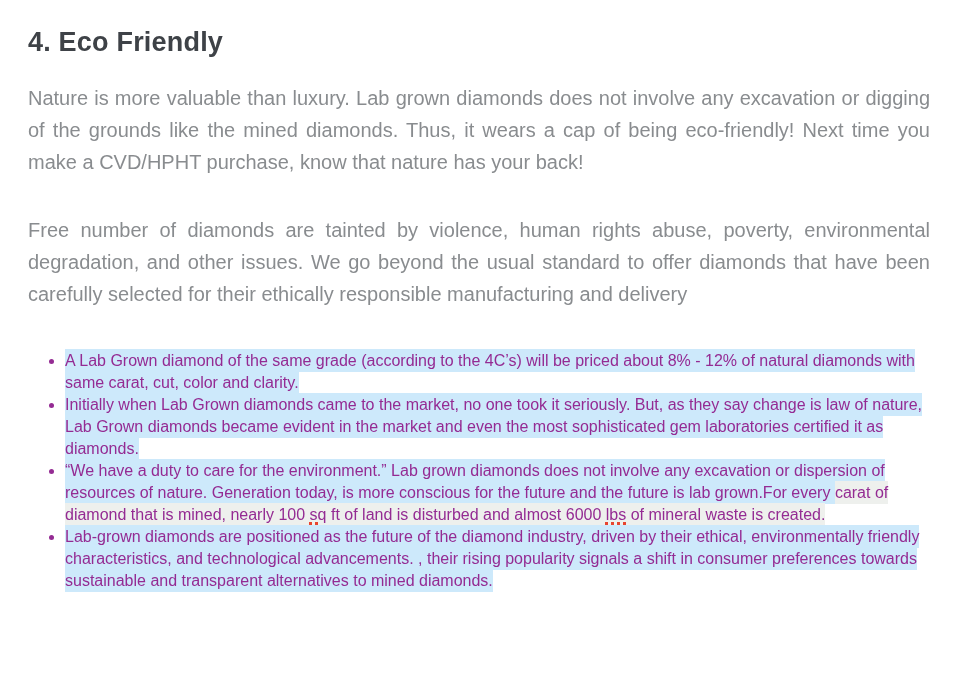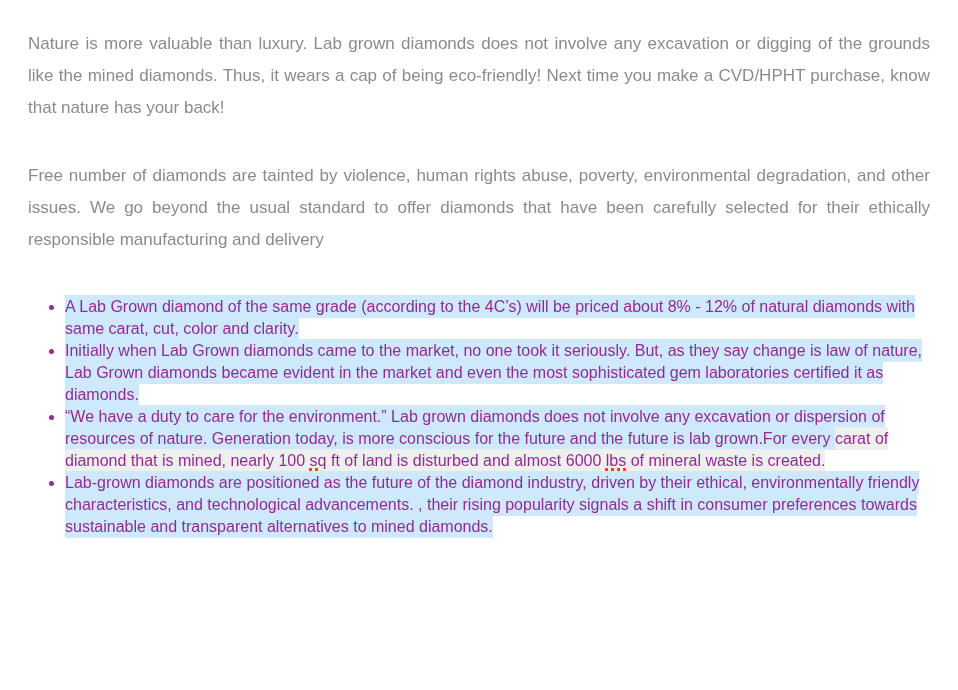--- a/index.html
+++ b/index.html
@@ -20,21 +20,21 @@
   }
   h2.section-heading {
     font-size: 27px;
     line-height: 1.05;
     font-weight: bold;
     color: var(--heading-color, #3e4247);
     margin: 0 0 26px 0;
     letter-spacing: 0.2px;
   }
   p.section-paragraph {
-    font-size: 17px;
+    font-size: 20px;
     line-height: 32px;
     color: var(--body-color, #898c8f);
     text-align: justify;
     margin: 0 0 36px 0;
   }
   ul.bullet-list {
     margin: 10px 0 0 0;
     padding: 4px 0 0 37px;
     list-style: disc outside;
   }
@@ -63,20 +63,21 @@
     text-decoration-thickness: 2.5px;
     text-underline-offset: 2px;
   }
 </style>
 </head>
 <body>
 
 <div class="page">
 
   <section>
+    <h2 class="section-heading">4. Eco Friendly</h2>
     <p class="section-paragraph">Nature is more valuable than luxury. Lab grown diamonds does not involve any excavation or digging of the grounds like the mined diamonds. Thus, it wears a cap of being eco-friendly! Next time you make a CVD/HPHT purchase, know that nature has your back!</p>
   </section>
 
   <section>
     <p class="section-paragraph">Free number of diamonds are tainted by violence, human rights abuse, poverty, environmental degradation, and other issues. We go beyond the usual standard to offer diamonds that have been carefully selected for their ethically responsible manufacturing and delivery</p>
   </section>
 
   <ul class="bullet-list" id="bullet-list">
       <li><span class="seg hl-blue">A Lab Grown diamond of the same grade (according to the 4C’s) will be priced about 8% - 12% of natural diamonds with same carat, cut, color and clarity.</span></li>
       <li><span class="seg hl-blue">Initially when Lab Grown diamonds came to the market, no one took it seriously. But, as they say change is law of nature, Lab Grown diamonds became evident in the market and even the most sophisticated gem laboratories certified it as diamonds.</span></li>

